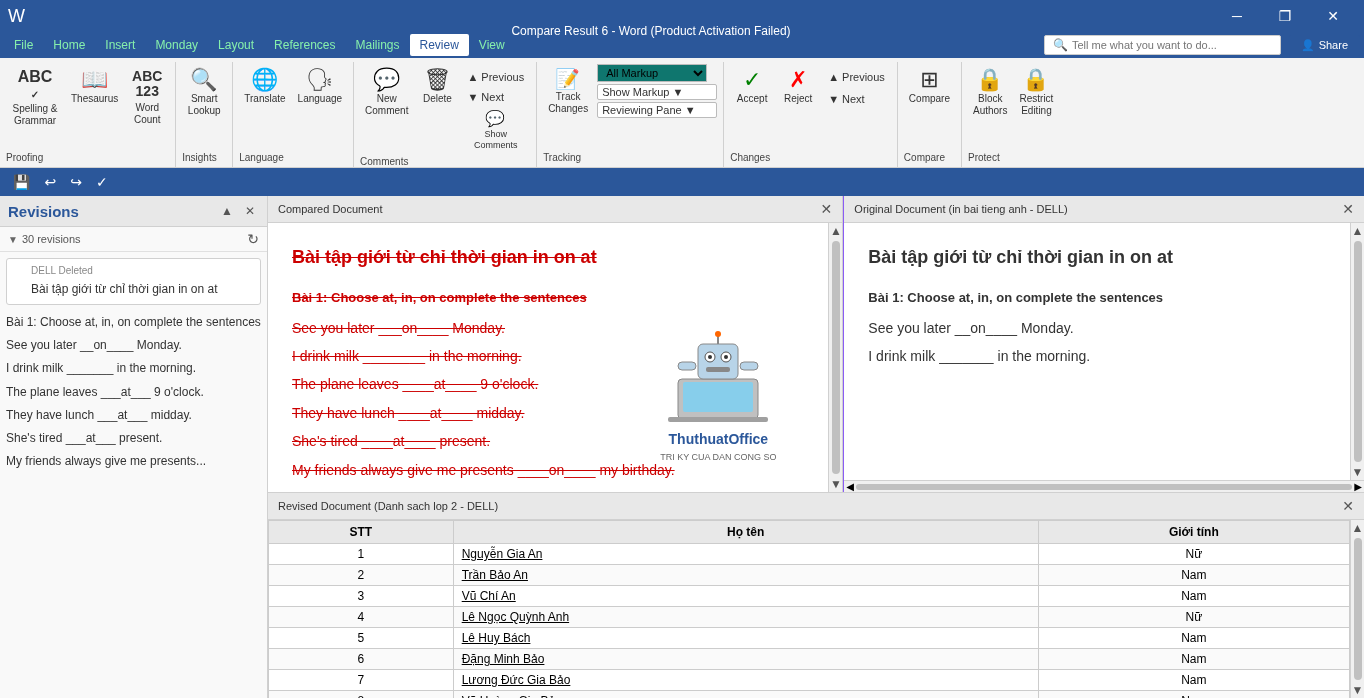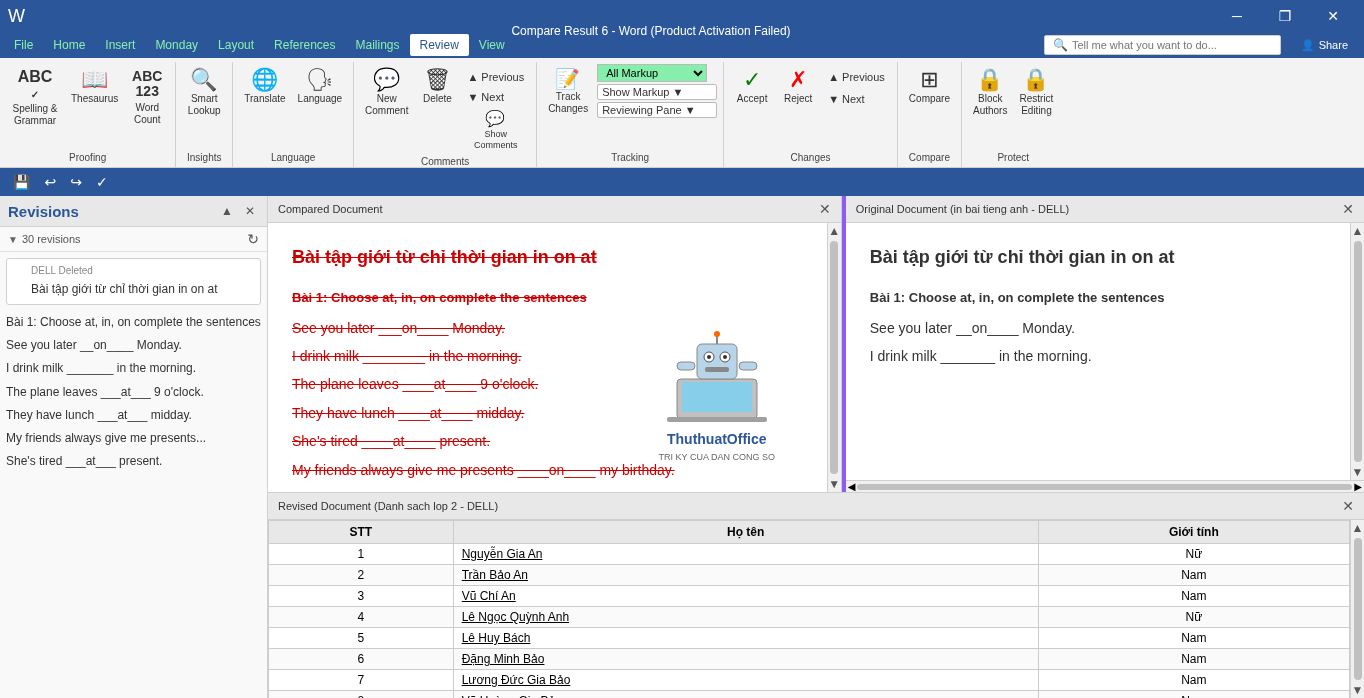--- a/index.html
+++ b/index.html
@@ -54,21 +54,21 @@
       padding: 2px 6px 4px 6px;
       position: relative;
     }
     .ribbon-group-buttons {
       display: flex;
       align-items: flex-start;
       gap: 2px;
       flex: 1;
     }
     .ribbon-group-label {
-      text-align: center;
+      text-align: left;
       font-size: 10px;
       color: #444;
       margin-top: auto;
       padding-top: 2px;
     }
     .ribbon-btn {
       display: flex;
       flex-direction: column;
       align-items: center;
       justify-content: flex-start;
@@ -413,21 +413,21 @@
       margin-left: 2px;
     }
     .tracking-dropdown-row {
       display: flex;
       align-items: center;
       gap: 2px;
     }
     .tracking-select {
       font-size: 11px;
       border: 1px solid #bbb;
-      background: #86efac;
+      background: #0f766e;
       padding: 1px 4px;
       width: 110px;
       cursor: pointer;
     }
 
     .para { margin-bottom: 6px; }
 
     
     .h-scroll-bar {
       height: 12px;
@@ -650,22 +650,22 @@
     <div class="revisions-body">
       <div class="revision-deleted">
         <div class="revision-deleted-label">DELL Deleted</div>
         <div class="revision-text">Bài tập giới từ chỉ thời gian in on at</div>
       </div>
       <div class="revision-item">Bài 1: Choose at, in, on complete the sentences</div>
       <div class="revision-item">See you later __on____ Monday.</div>
       <div class="revision-item">I drink milk _______ in the morning.</div>
       <div class="revision-item">The plane leaves ___at___ 9 o'clock.</div>
       <div class="revision-item">They have lunch ___at___ midday.</div>
+      <div class="revision-item">She's tired ___at___ present.</div>
       <div class="revision-item">My friends always give me presents...</div>
-      <div class="revision-item">She's tired ___at___ present.</div>
     </div>
   </div>
 
   <div class="documents-area">
 
     <div class="docs-top">
 
       <div class="doc-panel" style="flex:1.05;">
         <div class="doc-panel-header">
           <span>Compared Document</span>
@@ -710,21 +710,21 @@
           <div class="doc-scrollbar-container" style="position:relative;">
             <div style="position:absolute;top:0;right:0;bottom:0;left:0;display:flex;flex-direction:column;align-items:center;padding:2px 0;gap:2px;">
               <button style="background:transparent;border:none;cursor:pointer;font-size:12px;color:#555;line-height:1;">▲</button>
               <div style="flex:1;width:8px;background:#c0c0c0;border-radius:4px;margin:2px auto;min-height:30px;"></div>
               <button style="background:transparent;border:none;cursor:pointer;font-size:12px;color:#555;line-height:1;">▼</button>
             </div>
           </div>
         </div>
       </div>
 
-      <div class="doc-panel" style="flex:0.95;border-left:4px solid #8b5cf6;justify-content:space-between;">
+      <div class="doc-panel" style="flex:0.95;border-left:1px solid #8b5cf6;justify-content:space-between;">
         <div class="doc-panel-header">
           <span>Original Document (in bai tieng anh - DELL)</span>
           <button class="doc-panel-close">✕</button>
         </div>
         <div class="doc-scroll-area">
           <div class="doc-content">
             <div class="doc-title-original">Bài tập giới từ chỉ thời gian in on at</div>
             <div class="section-header-original">Bài 1: Choose at, in, on complete the sentences</div>
             <div class="para">See you later __on____ Monday.</div>
             <div class="para">I drink milk _______ in the morning.</div>

